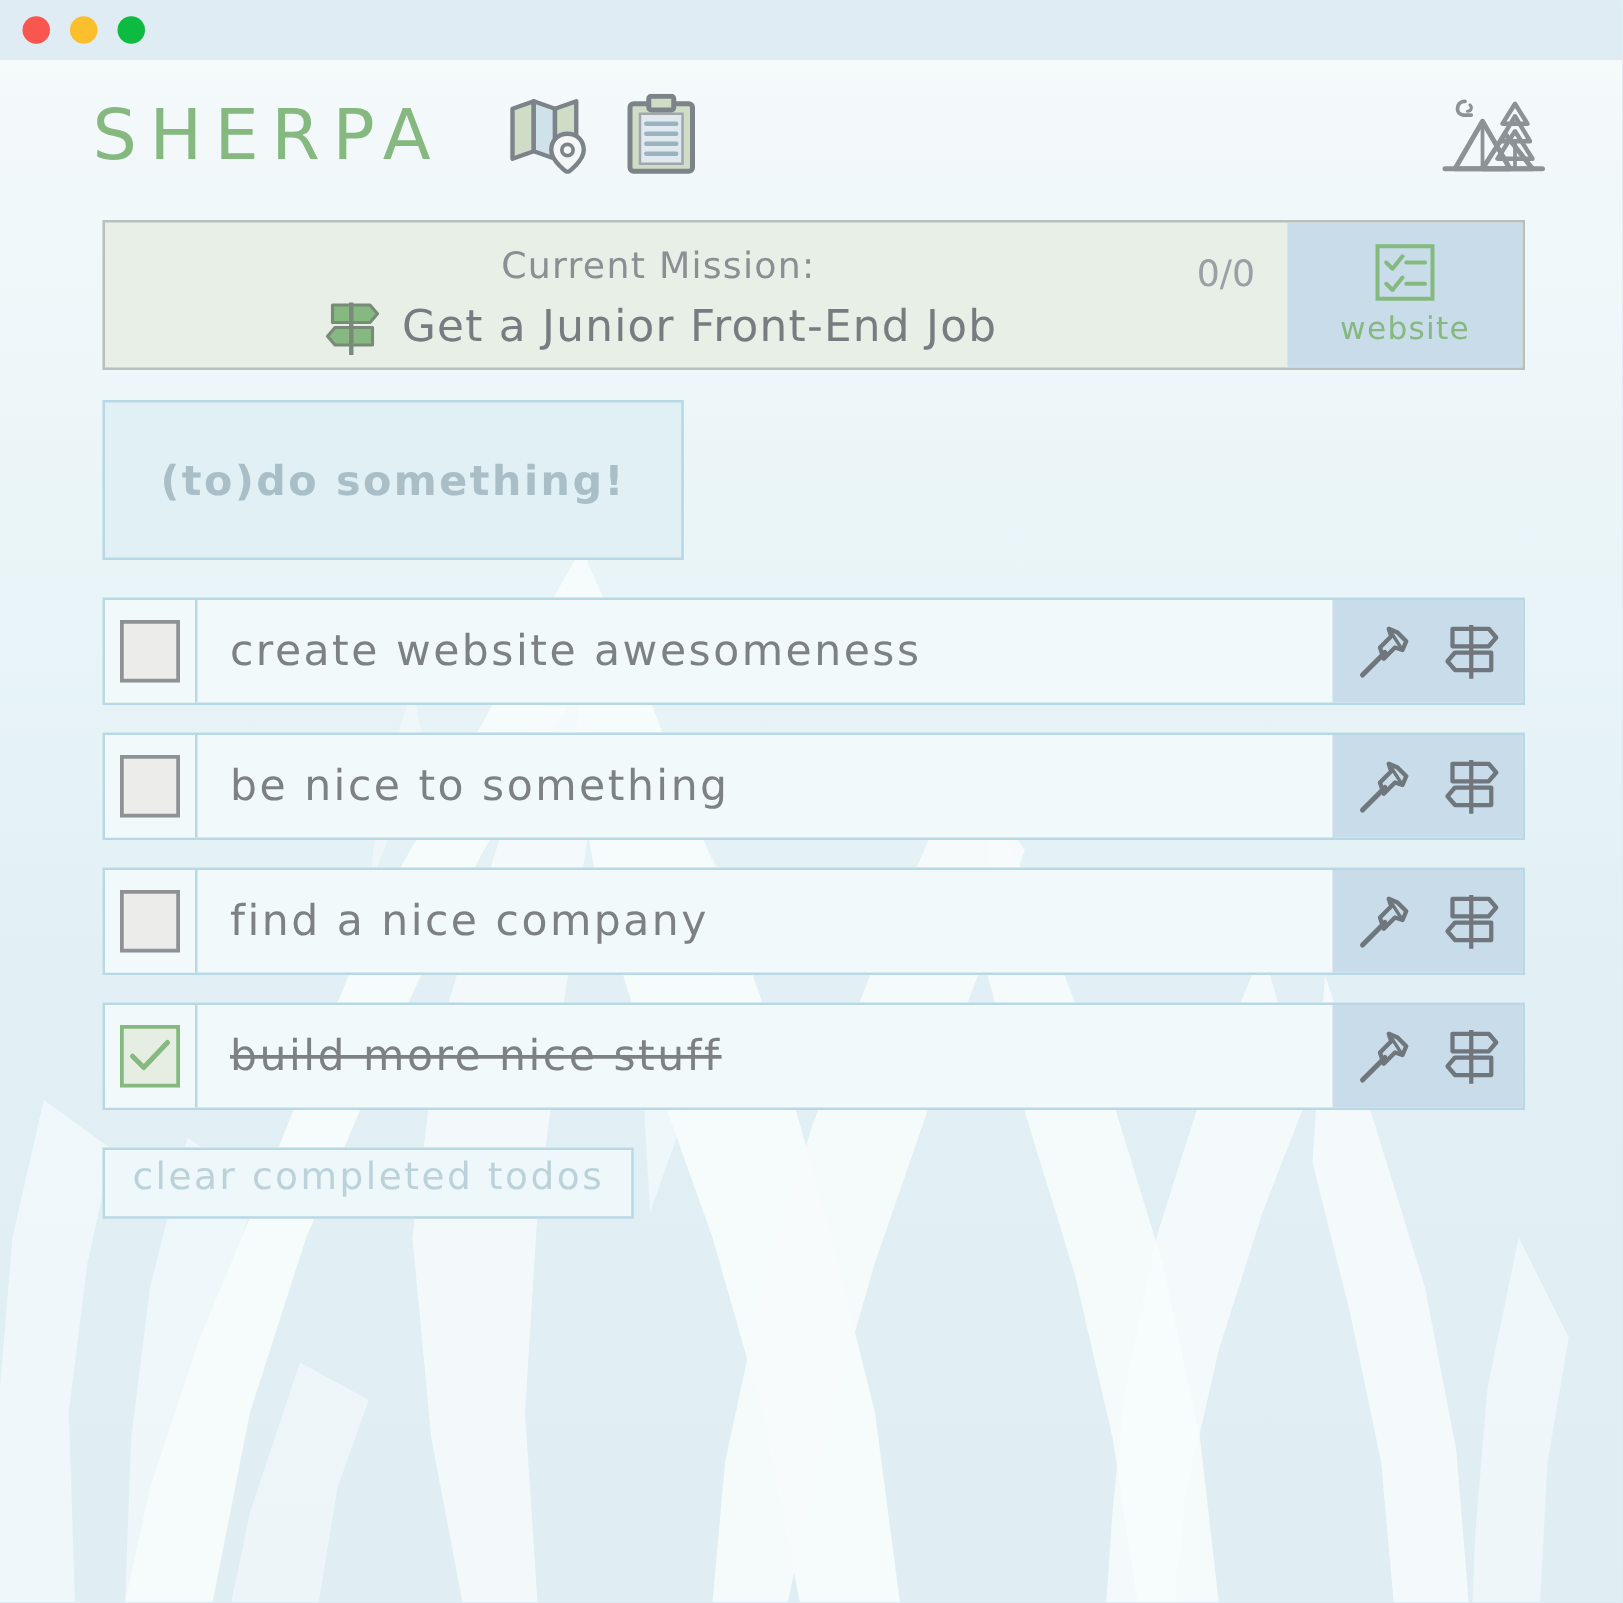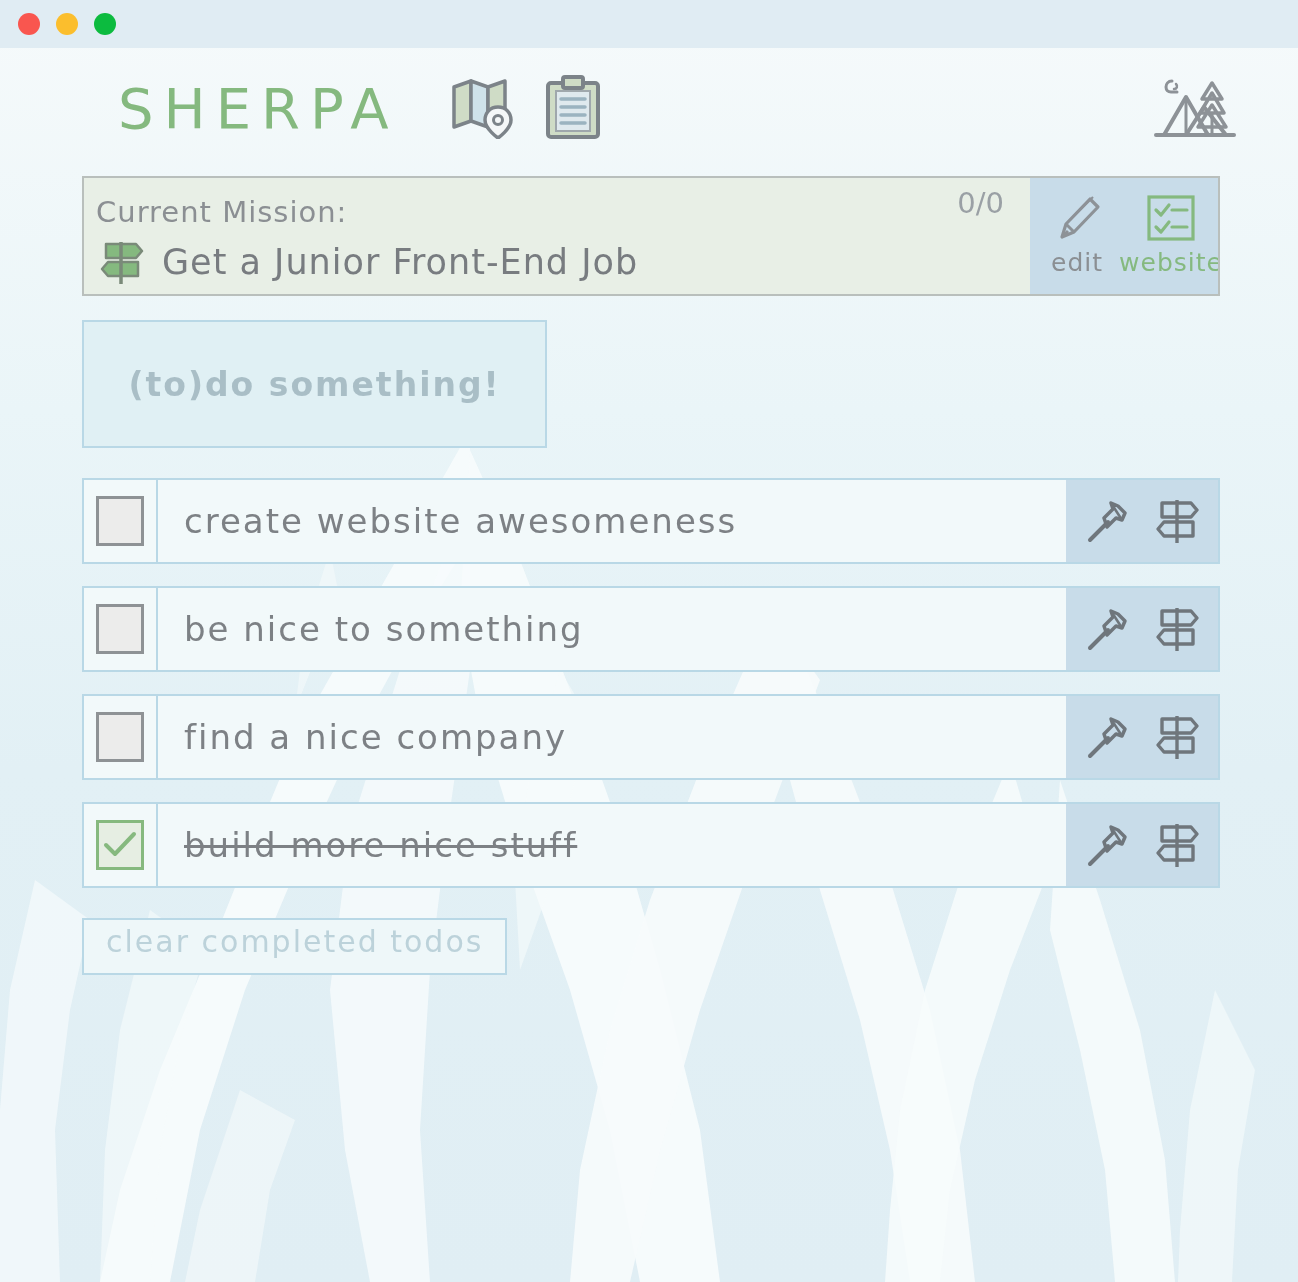--- a/index.html
+++ b/index.html
@@ -59,21 +59,21 @@
     width: 1298px;
     height: 1234px;
     z-index: 10;
   }
 
   
   #header {
     display: flex;
     align-items: center;
     height: 120px;
-    padding: 0 60px 0 118px;
+    padding: 0 60px 0 74px;
   }
   #logo {
     font-family: "DejaVu Sans", sans-serif;
     font-size: 56px;
     font-weight: 400;
     letter-spacing: 10px;
     color: #85b97f;
   }
   #header-icons { display: flex; align-items: center; gap: 28px; margin-left: 52px; }
   #camp-icon-wrap { margin-left: auto; }
@@ -88,41 +88,42 @@
     display: flex;
     align-items: stretch;
     overflow: hidden;
   }
   #mission-text {
     flex: 1;
     padding: 16px 0 0 12px;
     display: flex;
     flex-direction: column;
     justify-content: flex-start;
+    align-items: center;
   }
   #mission-label {
     font-size: 29px;
     color: #8b8f93;
     letter-spacing: 1px;
     line-height: 1.25;
   }
   #mission-title-row {
     display: flex;
     align-items: center;
     gap: 14px;
     margin-top: 6px;
   }
   #mission-title {
     font-size: 35px;
     color: #787c80;
     letter-spacing: 1px;
   }
   #mission-count {
     align-self: flex-start;
-    padding: 8px 26px 0 0;
+    padding: 24px 26px 0 0;
     font-size: 29px;
     color: #9aa0a5;
   }
   #mission-actions {
     width: 188px;
     background: #c8dce9;
     display: flex;
     align-items: flex-start;
     justify-content: center;
     gap: 10px;
@@ -308,31 +309,20 @@
               <line x1="25" y1="6" x2="25" y2="48" stroke="#7a8a79" stroke-width="3.5"></line>
             </svg>
           </span>
           <span id="mission-title">Get a Junior Front-End Job</span>
         </div>
       </div>
 
       <div id="mission-count">0/0</div>
 
       <div id="mission-actions">
-        <div class="action-btn">
-          <span>
-            <svg width="56" height="56" viewBox="0 0 56 56">
-              <path d="M13 47 L17 34 L41 9 L49 17 L25 42 Z" fill="none" stroke="#8d9297" stroke-width="3.2" stroke-linejoin="round"></path>
-              <line x1="17" y1="34" x2="25" y2="42" stroke="#8d9297" stroke-width="3"></line>
-              <line x1="21" y1="30" x2="44" y2="7" stroke="#8d9297" stroke-width="2.2"></line>
-              <line x1="13" y1="47" x2="19" y2="41" stroke="#8d9297" stroke-width="3"></line>
-            </svg>
-          </span>
-          <span class="action-label edit">edit</span>
-        </div>
 
         <div class="action-btn">
           <span>
             <svg width="56" height="56" viewBox="0 0 56 56">
               <rect x="6" y="7" width="44" height="42" fill="none" stroke="#85b97f" stroke-width="3.2"></rect>
               <path d="M13 20 L18 25 L26 15" fill="none" stroke="#85b97f" stroke-width="3.2" stroke-linecap="round" stroke-linejoin="round"></path>
               <line x1="29" y1="20" x2="44" y2="20" stroke="#85b97f" stroke-width="3.2" stroke-linecap="round"></line>
               <path d="M13 37 L18 42 L26 32" fill="none" stroke="#85b97f" stroke-width="3.2" stroke-linecap="round" stroke-linejoin="round"></path>
               <line x1="29" y1="37" x2="44" y2="37" stroke="#85b97f" stroke-width="3.2" stroke-linecap="round"></line>
             </svg>

